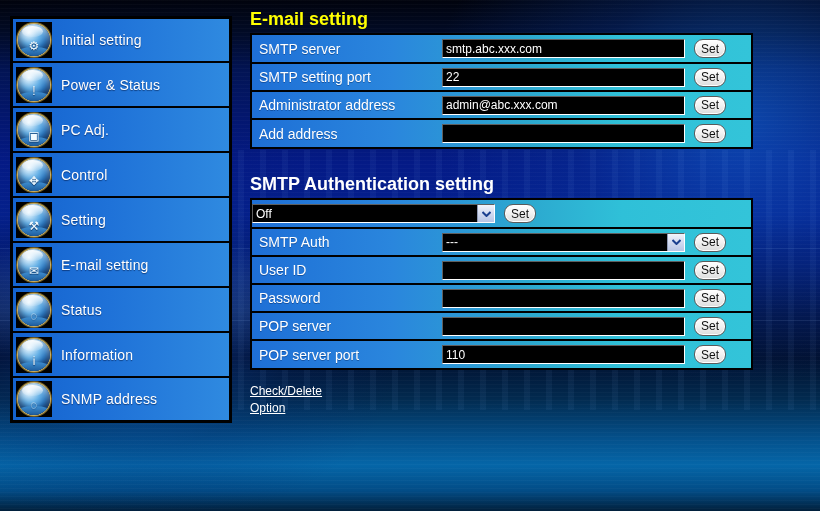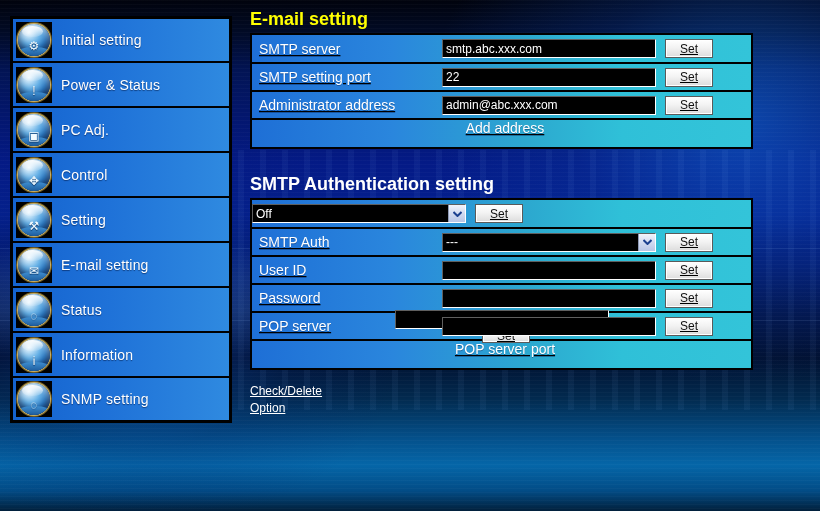--- a/index.html
+++ b/index.html
@@ -185,46 +185,45 @@
     color: #ffff00;
     margin-bottom: 3px;
     white-space: nowrap;
   }
   .section-title.white { color: #ffffff; }
 
   .panel {
     width: 503px;
     border: 2px solid #000;
     background: #000;
-    text-decoration: underline;
   }
   .row {
     display: flex;
     align-items: center;
     height: 28px;
     border-top: 1px solid #000;
     border-bottom: 1px solid #000;
     background: linear-gradient(to right,
        #1e6fd6 0%, #2a86dd 28%, #2ca8cf 55%, #2fc0d8 74%, #33c4d9 100%);
   }
   .row:first-child { border-top: none; }
-  .row:last-child  { border-bottom: none; flex-direction: column; }
+  .row:last-child  { border-bottom: none; }
 
   .row-label {
     flex: 0 0 190px;
     padding-left: 7px;
     font-size: 14px;
     color: #ffffff;
     white-space: nowrap;
     text-shadow: 0 1px 0 rgba(0,30,80,0.4);
   }
 
   .field {
     flex: 0 0 auto;
-    width: 214px;
+    width: 243px;
     height: 19px;
     background: #000000;
     border: 1px solid #ffffff;
     border-top-color: #5f5f5f;
     border-left-color: #5f5f5f;
     display: flex;
     align-items: center;
     position: relative;
     overflow: hidden;
   }
@@ -242,23 +241,23 @@
     right: 0; top: 0;
     width: 17px; height: 17px;
     background: linear-gradient(to bottom, #f2f4fb 0%, #cfd8ef 55%, #b9c6e6 100%);
     border-left: 1px solid #8e9ab5;
     display: flex; align-items: center; justify-content: center;
   }
   .sel-arrow svg { display: block; }
 
   .set-btn {
     margin-left: 9px;
-    width: 48px;
+    width: 32px;
     height: 19px;
-    border-radius: 0;
+    border-radius: 9px;
     background: linear-gradient(to bottom, #ffffff 0%, #f3f3f3 45%, #dcdcdc 100%);
     border: 1px solid #5a5a5a;
     box-shadow: inset 0 0 0 1px #ffffff;
     display: flex; align-items: center; justify-content: center;
     font-size: 12px;
     line-height: 12px;
     color: #101010;
     cursor: pointer;
     font-family: "Liberation Sans", sans-serif;
   }
@@ -364,21 +363,21 @@
         </div>
         <span class="nav-label">Information</span>
       </div>
       <div class="nav-item">
         <div class="nav-icon">
           <div class="orb">
             <div class="orb-base"></div>
             <div class="orb-glyph">◌</div>
           </div>
         </div>
-        <span class="nav-label">SNMP setting</span>
+        <span class="nav-label">SNMP address</span>
       </div>
     </nav>
 
   <main id="content">
 
     <h1 class="section-title">E-mail setting</h1>
 
     <div class="panel" id="email-panel">
         <div class="row">
           <div class="row-label">SMTP server</div>

